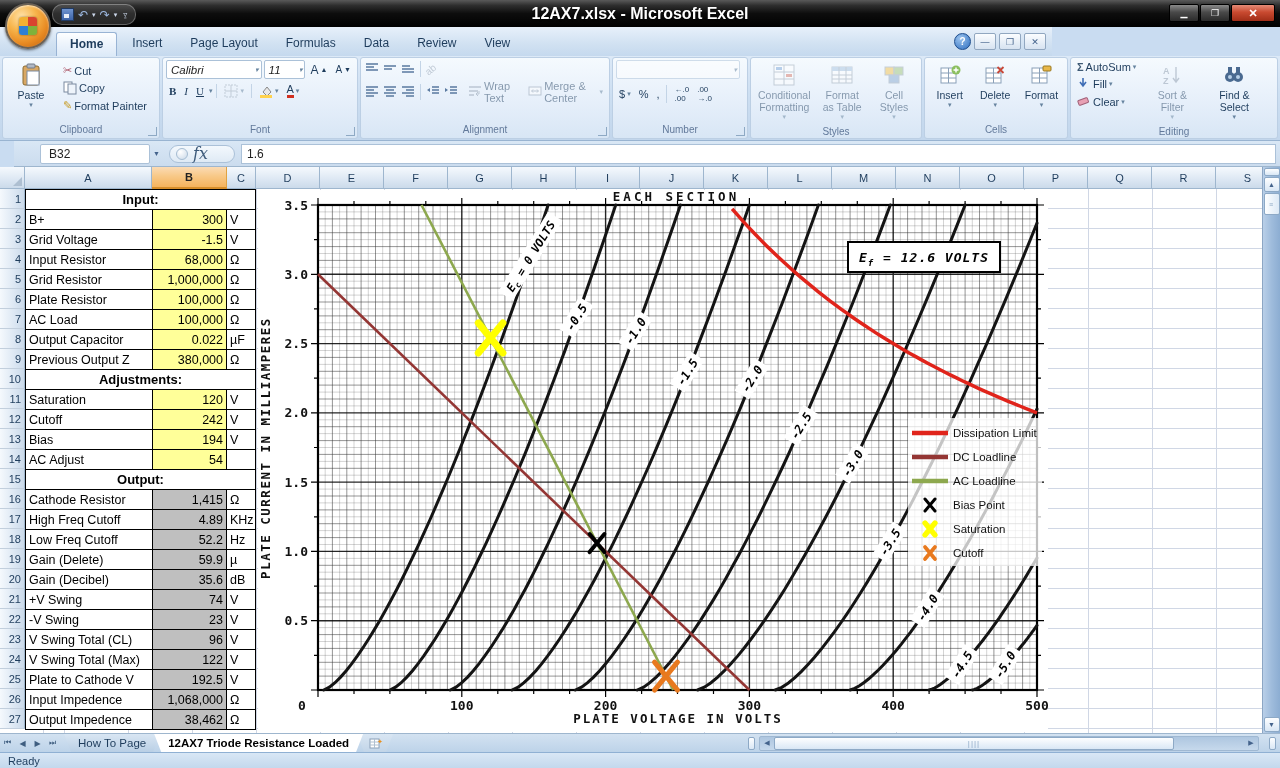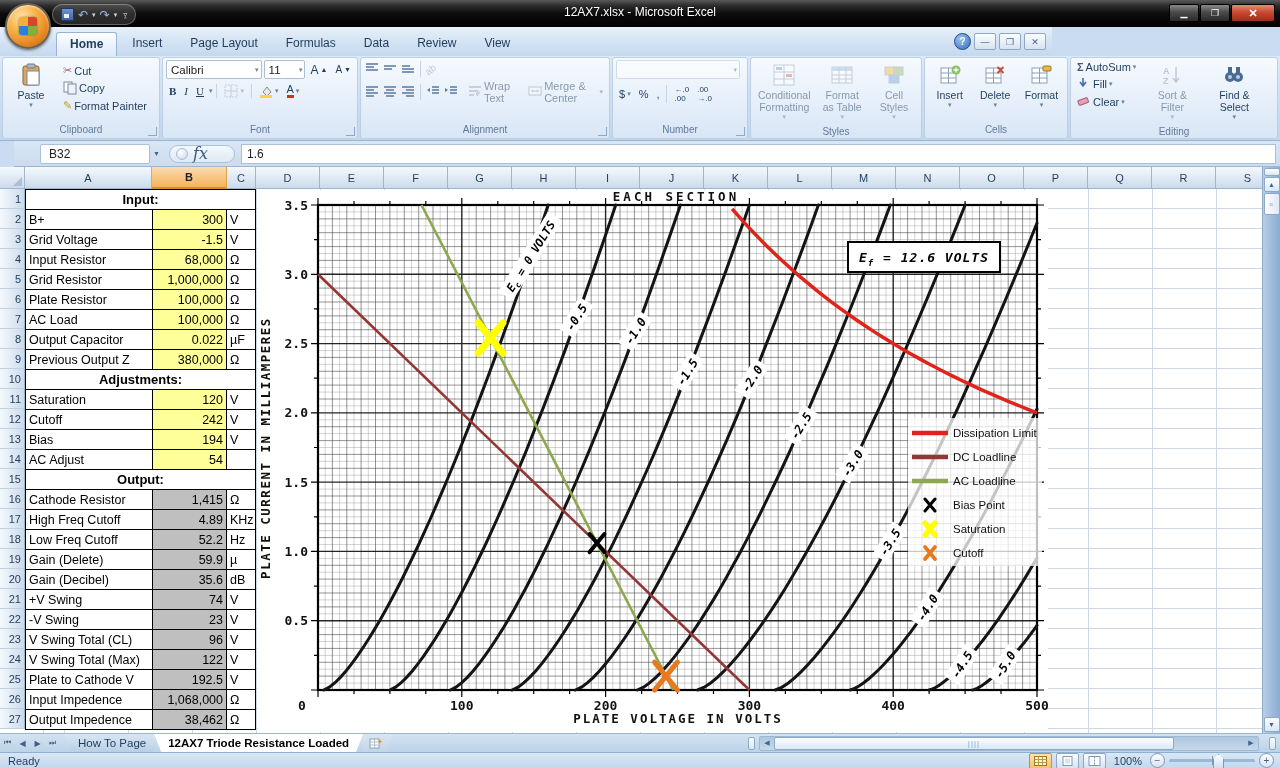--- a/index.html
+++ b/index.html
@@ -10,42 +10,42 @@
     background:radial-gradient(circle at 35% 28%,#ffe2a8 0%,#f7b54c 35%,#e88a22 65%,#b85c0e 100%);
     border:2px solid #6b6257;box-shadow:0 1px 3px rgba(0,0,0,.6), inset 0 1px 2px rgba(255,255,255,.7);display:flex;align-items:center;justify-content:center;}
   .officelogo{width:18px;height:18px;border-radius:3px;background:conic-gradient(#d9442f 0 25%,#7fb23b 0 50%,#2f7fd4 0 75%,#f2b132 0);box-shadow:0 0 2px rgba(0,0,0,.5);}
   .qat{position:absolute;left:52px;top:4px;height:19px;display:flex;align-items:center;gap:4px;padding:0 8px;
     background:rgba(255,255,255,.14);border:1px solid rgba(255,255,255,.28);border-radius:10px;}
   .qicon{font-size:12px;color:#9db8e0;line-height:1;}
   .qsave{width:11px;height:11px;background:linear-gradient(#6f94d0,#3e64a8);border:1px solid #203a63;position:relative;}
   .qsave:after{content:"";position:absolute;left:2px;top:5px;width:5px;height:4px;background:#e8eef8;}
   .qdrop{font-size:7px;color:#cdd9ec;}
   .qmore{margin-left:2px;font-size:8px;color:#cdd9ec;}
-  .wtitle{position:absolute;left:0;top:5px;width:100%;text-align:center;color:#fff;font-size:12px;text-shadow:0 1px 2px #000;}
+  .wtitle{position:absolute;left:0;top:5px;width:100%;text-align:center;color:#fff;font-size:16px;text-shadow:0 1px 2px #000;font-weight:bold;}
   .wbtns{position:absolute;right:5px;top:4px;display:flex;gap:1px;z-index:40;}
   .wbtn{width:28px;height:16px;border:1px solid #000;border-radius:2px;background:linear-gradient(#8a8a8a,#4a4a4a 45%,#2a2a2a);color:#fff;font-size:9px;display:flex;align-items:center;justify-content:center;line-height:1;}
   .wbtn.close{width:42px;background:linear-gradient(#e48b77,#c94a30 45%,#a02d17);font-size:11px;font-weight:bold;}
   
   .tabstrip{position:absolute;left:0;top:27px;width:1052px;height:29px;background:linear-gradient(#e7f0fa,#d2e2f2 55%,#c5d9ee);}
   .rtabs{position:absolute;left:56px;bottom:0;display:flex;gap:2px;}
   .rtab{padding:4px 13px 5px 13px;font-size:12px;color:#1e3c5c;border-radius:3px 3px 0 0;}
   .rtab.active{background:linear-gradient(#fdfeff,#e9f1fb 60%,#dcea f8);background:linear-gradient(#fdfeff,#e9f1fb 60%,#dceaf8);border:1px solid #98b3d4;border-bottom:none;font-weight:bold;}
   .tsctrl{position:absolute;right:6px;top:6px;display:flex;gap:3px;align-items:center;}
   .helpbtn{width:15px;height:15px;border-radius:50%;background:radial-gradient(circle at 35% 30%,#9cc4ef,#2f6fc0);color:#fff;font-size:10px;font-weight:bold;display:flex;align-items:center;justify-content:center;border:1px solid #1d4c8c;}
   .mbtn{width:20px;height:15px;border:1px solid #91a7c0;border-radius:2px;background:linear-gradient(#fbfdff,#d7e3f1);color:#44638c;font-size:9px;display:flex;align-items:center;justify-content:center;}
   
   .ribbon{position:absolute;left:0;top:56px;width:1280px;height:85px;background:linear-gradient(#dce9f7,#cddff2 45%,#c2d6ec);border-bottom:1px solid #99b4d1;display:flex;gap:2px;padding:1px 2px;box-sizing:border-box;}
   .rgroup{border:1px solid #bccfe4;border-radius:3px;background:linear-gradient(180deg,#f5fafe,#e6effa 55%,#d8e6f5);display:flex;flex-direction:column;box-sizing:border-box;}
   .gcontent{flex:1;padding:2px 3px;position:relative;}
   .glabel{height:14px;font-size:10px;color:#62799a;text-align:center;position:relative;}
   .launcher{position:absolute;right:2px;bottom:2px;width:8px;height:8px;border-right:1px solid #8ea9c4;border-bottom:1px solid #8ea9c4;}
   .dis{opacity:.5;}
   .btnrow{display:flex;align-items:center;gap:2px;}
   .sbtn{display:flex;align-items:center;gap:2px;padding:1px 3px;border-radius:2px;font-size:11px;color:#1e3c5c;}
-  .combo{background:#fff;border:1px solid #abc1d8;border-radius:2px;height:17px;display:flex;align-items:center;font-size:11.5px;color:#222;padding-left:4px;justify-content:space-between;}
+  .combo{background:#fff;border:1px solid #abc1d8;border-radius:2px;height:17px;display:flex;align-items:center;font-size:11.5px;color:#222;padding-left:4px;justify-content:space-between;font-style:italic;}
   .cdrop{font-size:7px;color:#66839f;padding:0 2px;}
   .bigbtn{display:flex;flex-direction:column;align-items:center;justify-content:flex-start;font-size:10.5px;color:#1e3c5c;text-align:center;padding:3px 4px;border-radius:3px;line-height:1.15;}
   .bigbtn .bicon{width:26px;height:24px;margin-bottom:2px;display:flex;align-items:center;justify-content:center;}
   .tinydrop{font-size:7px;color:#66839f;}
   .vr{width:1px;background:#c3d4e6;align-self:stretch;margin:1px 2px;}
   .alignicon{display:inline-block;}
   
   .fbar{position:absolute;left:14px;top:141px;width:1280px;height:26px;background:linear-gradient(#d9e7f5,#cbdcee);display:flex;align-items:center;border-bottom:1px solid #9eb6ce;box-sizing:border-box;}
   .namebox{width:100px;height:18px;background:#fff;border:1px solid #abc1d8;border-radius:2px;margin-left:26px;font-size:12px;color:#222;display:flex;align-items:center;padding-left:8px;}
   .namedrop{width:13px;height:18px;display:flex;align-items:center;justify-content:center;font-size:7px;color:#44638c;}
@@ -771,42 +771,15 @@
       <span class="harr">◀</span>
       <div class="hthumb">||||</div>
       <span style="flex:1"></span>
       <span class="harr">▶</span>
     </div>
     <span class="hsc-split" style="margin-right:4px;"></span>
   </div>
 
   <div class="statusbar">
     <span class="ready">Ready</span>
-    <div class="sright">
-      <div class="viewbtn active">
-          <svg width="13" height="10">
-            <rect x="0.5" y="0.5" width="12" height="9" fill="#fdf4dc" stroke="#9a7820"></rect>
-            <path d="M0.5 3.5h12M0.5 6.5h12M4.5 0.5v9M8.5 0.5v9" stroke="#c09a40"></path>
-          </svg>
-        </div>
-      <div class="viewbtn">
-          <svg width="13" height="10">
-            <rect x="2" y="0.5" width="9" height="9" fill="#fff" stroke="#7d99b8"></rect>
-            <rect x="4" y="2.5" width="5" height="5" fill="#d8e4f0"></rect>
-          </svg>
-        </div>
-      <div class="viewbtn">
-          <svg width="13" height="10">
-            <rect x="1" y="0.5" width="11" height="9" fill="#fff" stroke="#7d99b8"></rect>
-            <path d="M6.5 0.5v9" stroke="#7d99b8" stroke-dasharray="2,1"></path>
-          </svg>
-        </div>
-      <span class="zoomtxt">100%</span>
-      <div class="zbtn">−</div>
-      <div class="ztrack">
-          <span class="znotch"></span>
-          <span class="zthumb"></span>
-        </div>
-      <div class="zbtn">+</div>
-    </div>
   </div>
 
 </div>
 
 </body></html>

